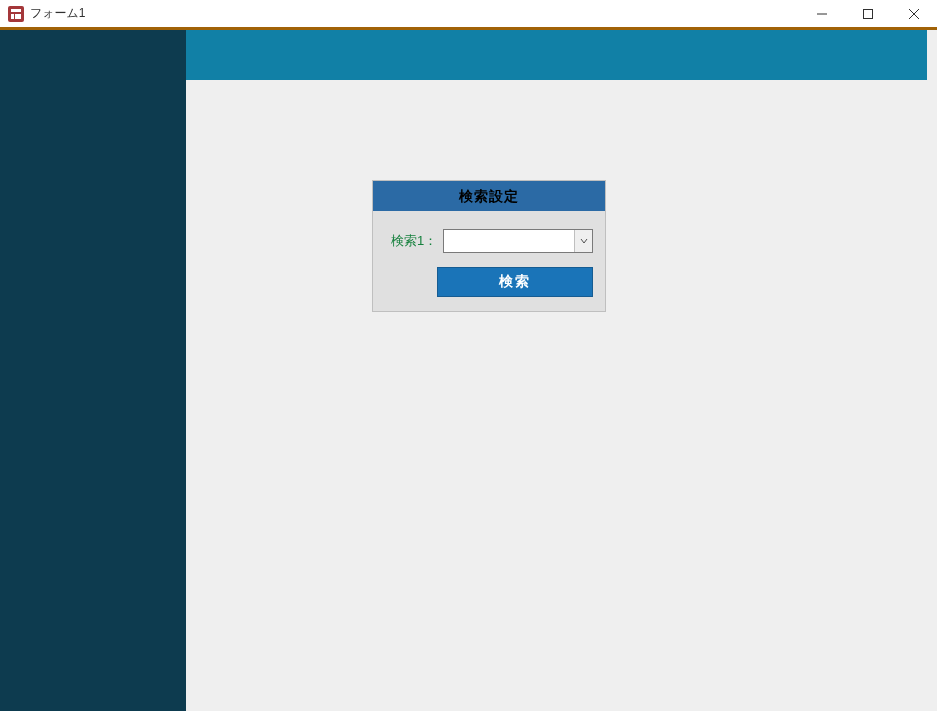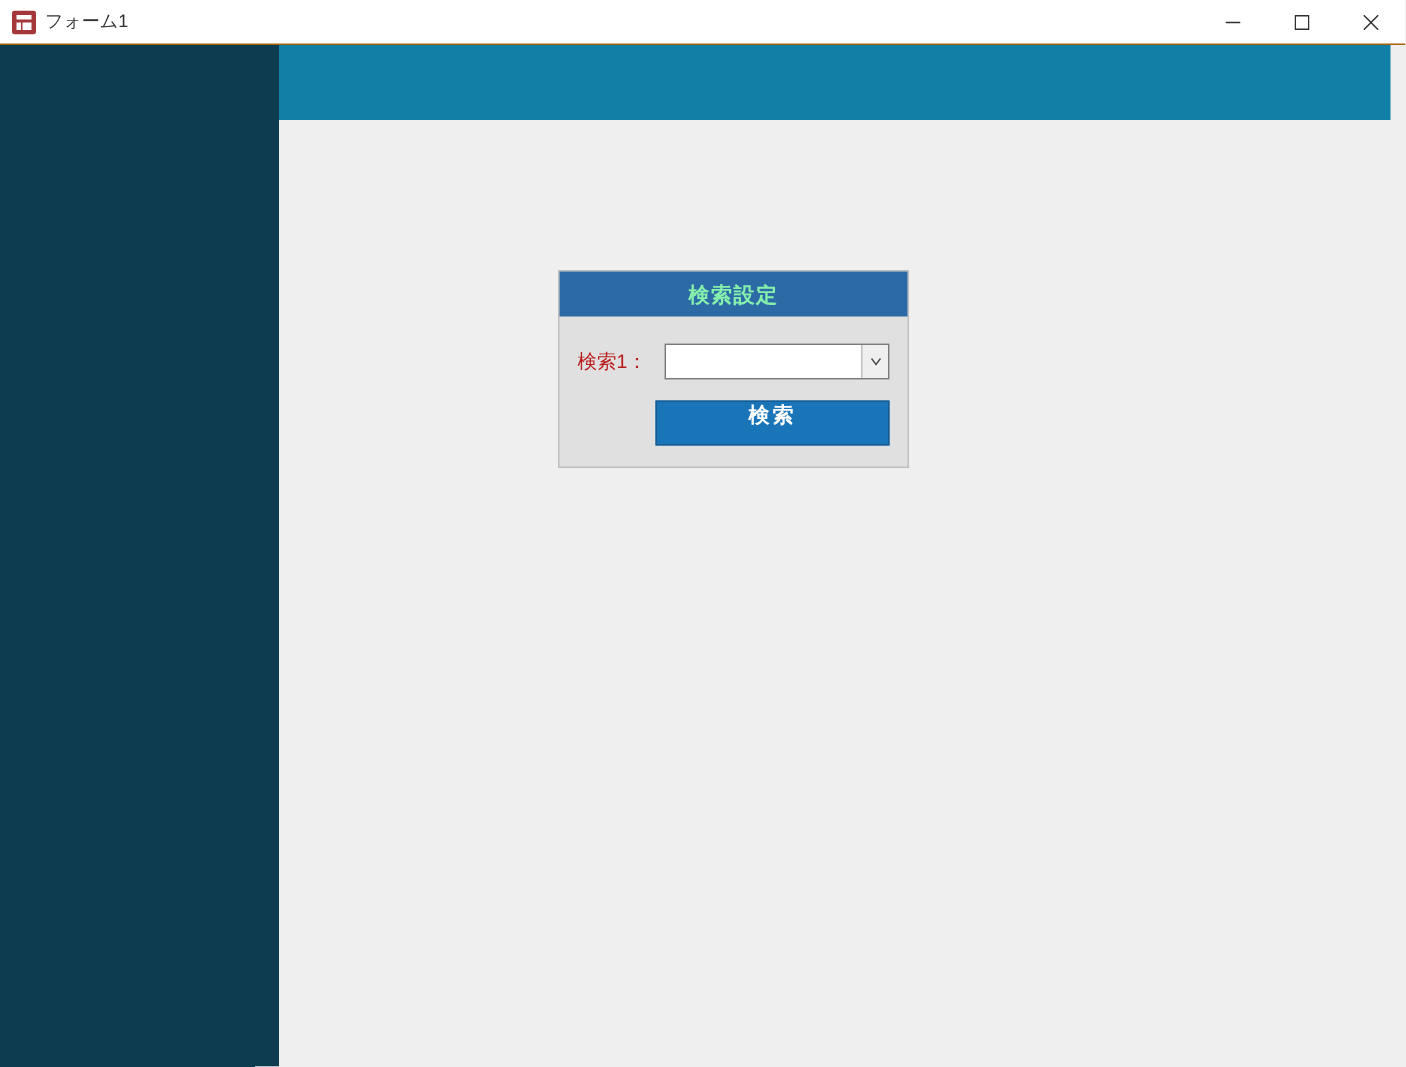--- a/index.html
+++ b/index.html
@@ -9,21 +9,21 @@
     font-family: "Meiryo", "Yu Gothic", "MS Gothic", sans-serif;
     font-size: 12px;
     background: #f0f0f0;
     overflow: hidden;
   }
 
   
   .titlebar {
     height: 30px;
     background: #ffffff;
-    border-bottom: 1px solid #a16207;
+    border-bottom: 3px solid #a16207;
     display: flex;
     align-items: center;
     user-select: none;
   }
   .titlebar .app-icon {
     width: 16px; height: 16px;
     margin: 0 6px 0 8px;
     display: flex; align-items: center; justify-content: center;
   }
   .titlebar .title-text {
@@ -71,40 +71,40 @@
   .panel {
     position: absolute;
     top: 150px;
     left: 186px;
     width: 234px;
     background: #e0e0e0;
     border: 1px solid #bfbfbf;
   }
   .panel-header {
     background: #2b6aa5;
-    color: #86efac;
+    color: #000000;
     text-align: center;
     line-height: 30px;
     height: 30px;
     font-size: 14px;
     font-weight: bold;
     letter-spacing: 1px;
   }
   .panel-body {
     padding: 18px 12px 14px 12px;
   }
   .field-row {
     display: flex;
     align-items: center;
     margin-bottom: 14px;
   }
   .field-row .lbl {
     width: 58px;
-    text-align: left;
-    color: #b91c1c;
+    text-align: center;
+    color: #15803d;
     font-size: 13px;
   }
   .combo {
     flex: 1 1 auto;
     height: 24px;
     background: #ffffff;
     border: 1px solid #7a7a7a;
     display: flex;
     align-items: stretch;
   }
@@ -121,21 +121,21 @@
     display: flex;
     justify-content: flex-end;
     margin-top: 6px;
   }
   .search-btn {
     width: 156px;
     height: 30px;
     background: #1a74b8;
     border: 1px solid #165c92;
     color: #ffffff;
-    display: flex; align-items: flex-start; justify-content: center;
+    display: flex; align-items: center; justify-content: center;
     font-size: 14px;
     font-weight: bold;
     letter-spacing: 2px;
   }
 </style>
 </head>
 <body>
 
 <div class="titlebar">
   <span class="app-icon">

